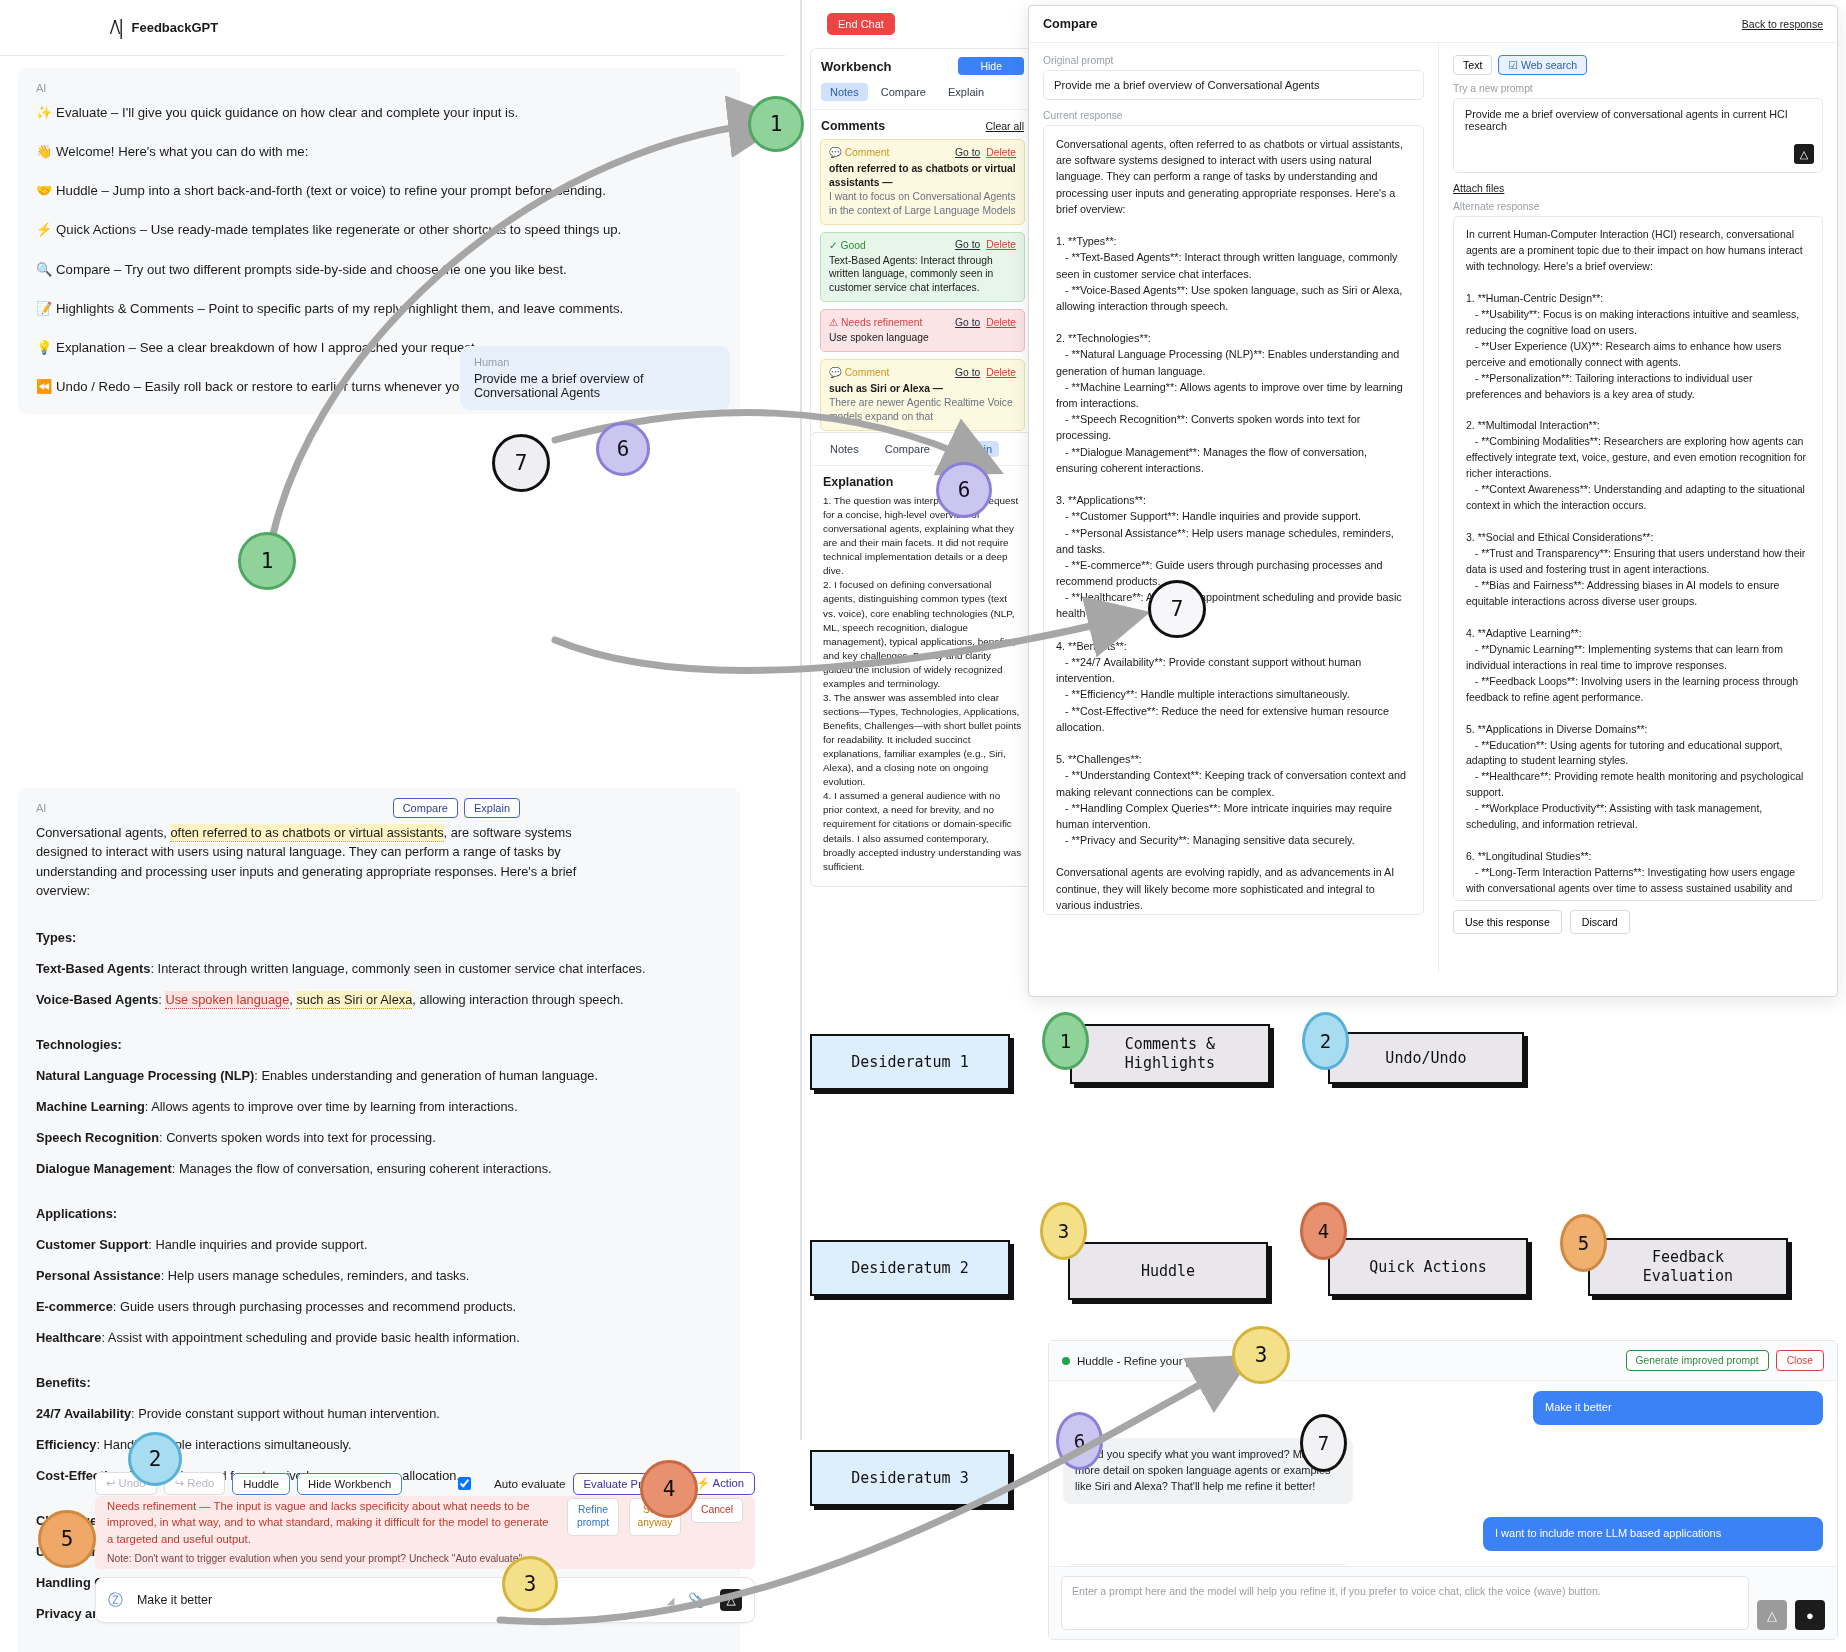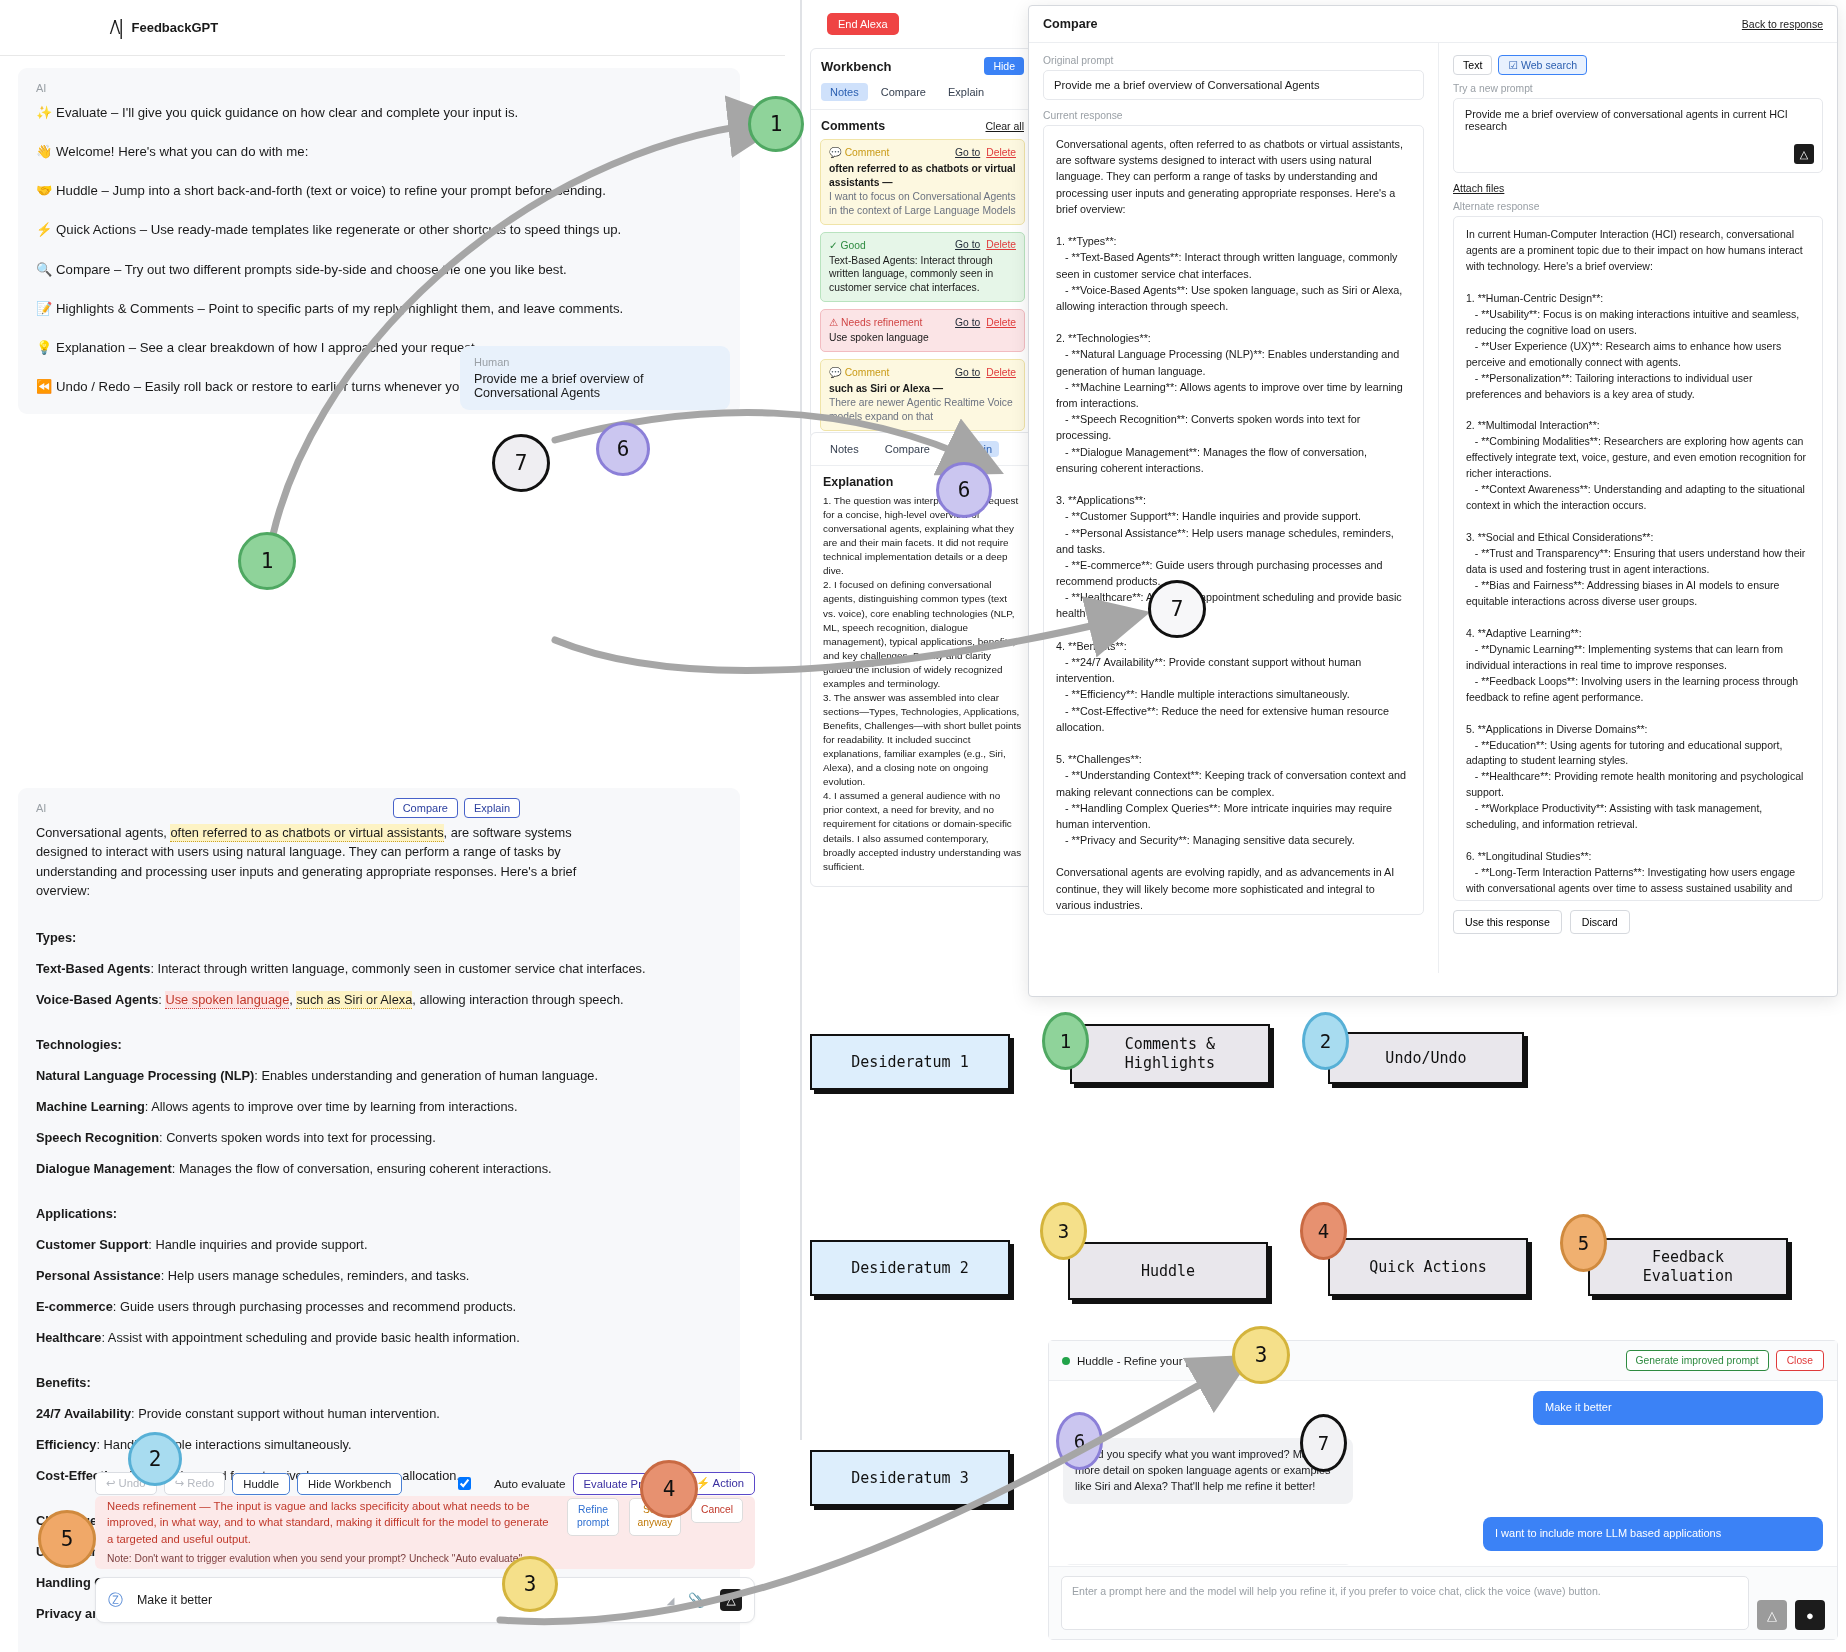--- a/index.html
+++ b/index.html
@@ -92,21 +92,21 @@
   .sq-dark { background:#1c1c1c; color:#fff; }
 
   
   #wb-divider { left:800px; top:0; width:2px; height:1440px; background:#e0e2e6; }
   #workbench {
     left:810px; top:48px; width:225px;
     background:#fff; border:1px solid #e6e8ec; border-radius:6px;
   }
   .wb-head { display:flex; align-items:center; padding:8px 10px 4px 10px; }
   .wb-title { font-weight:700; font-size:13px; flex:1; }
-  #hide-btn { background:#3b82f6; color:#fff; border:none; border-radius:4px; font-size:10.5px; padding:3px 9px; cursor:pointer; font-family:inherit;}
+  #hide-btn { background:#3b82f6; color:#fff; border:none; border-radius:4px; font-size:10.5px; padding:3px 22px; cursor:pointer; font-family:inherit;}
   .wb-tabs { display:flex; gap:4px; padding:4px 10px 8px 10px; border-bottom:1px solid #eceef1; }
   .wb-tab { font-size:11px; padding:3px 9px; border-radius:4px; cursor:pointer; color:#374151;}
   .wb-tab.active { background:#cfe1fb; color:#2b5fb0; }
   .cm-head { display:flex; align-items:center; padding:9px 10px 6px 10px; }
   .cm-title { font-weight:700; font-size:12.4px; flex:1; }
   .clear-all { font-size:10.5px; text-decoration:underline; cursor:pointer; }
   .cmt { margin:0 9px 7px 9px; border-radius:5px; padding:6px 8px; }
   .cmt.comment { background:#fdf8e0; border:1px solid #f0e4a8; }
   .cmt.good { background:#e6f6e8; border:1px solid #b9e3bf; }
   .cmt.needs { background:#fbe4e6; border:1px solid #f2bcc1; }
@@ -207,21 +207,21 @@
 
   svg.arrows { position:absolute; left:0; top:0; width:1846px; height:1652px; pointer-events:none; z-index:30;}
 </style>
 </head>
 <body>
 
 <div id="app-header" class="abs">
   <span id="brand-mark">/\|</span>
   <span id="brand-name">FeedbackGPT</span>
 </div>
-<button id="end-chat-btn" class="abs">End Alexa</button>
+<button id="end-chat-btn" class="abs">End Chat</button>
 
 <div id="chat-col" class="abs">
 
   <div class="msg-ai abs" style="left:18px; top:12px; width:722px;">
     <div class="role-tag">AI</div>
     <div class="ai-line">✨ Evaluate – I'll give you quick guidance on how clear and complete your input is.</div>
     <div class="ai-line">👋 Welcome! Here's what you can do with me:</div>
     <div class="ai-line">🤝 Huddle – Jump into a short back-and-forth (text or voice) to refine your prompt before sending.</div>
     <div class="ai-line">⚡ Quick Actions – Use ready-made templates like regenerate or other shortcuts to speed things up.</div>
     <div class="ai-line">🔍 Compare – Try out two different prompts side-by-side and choose the one you like best.</div>

